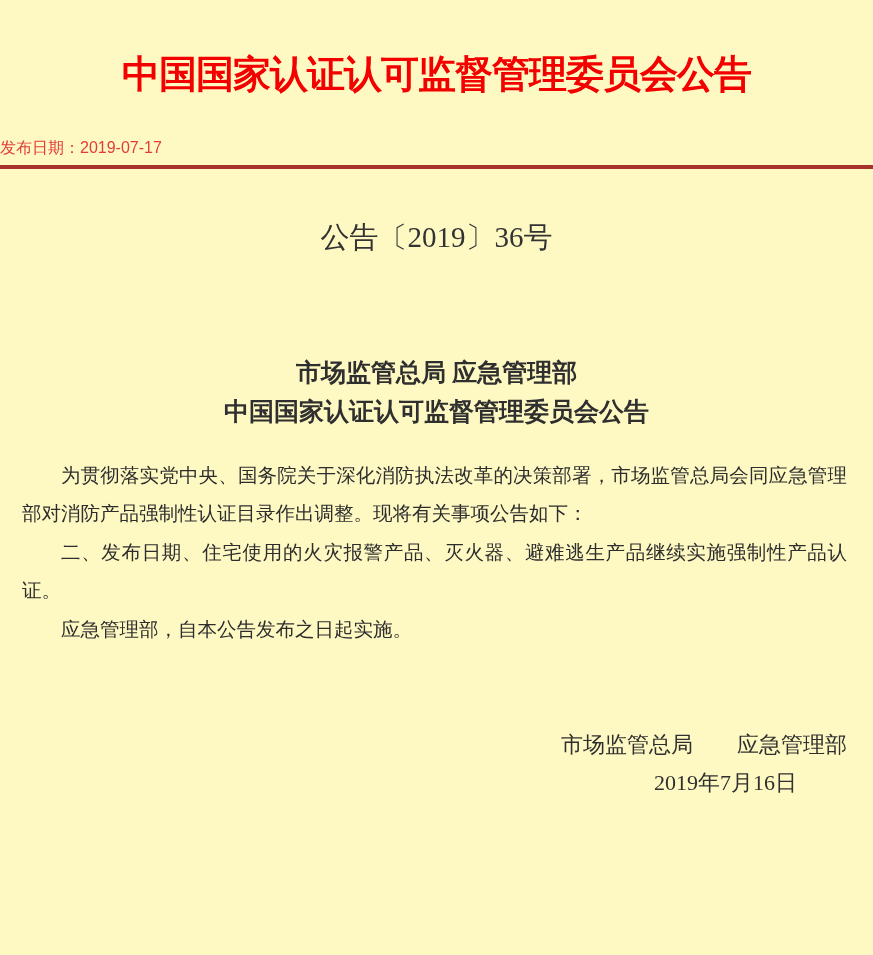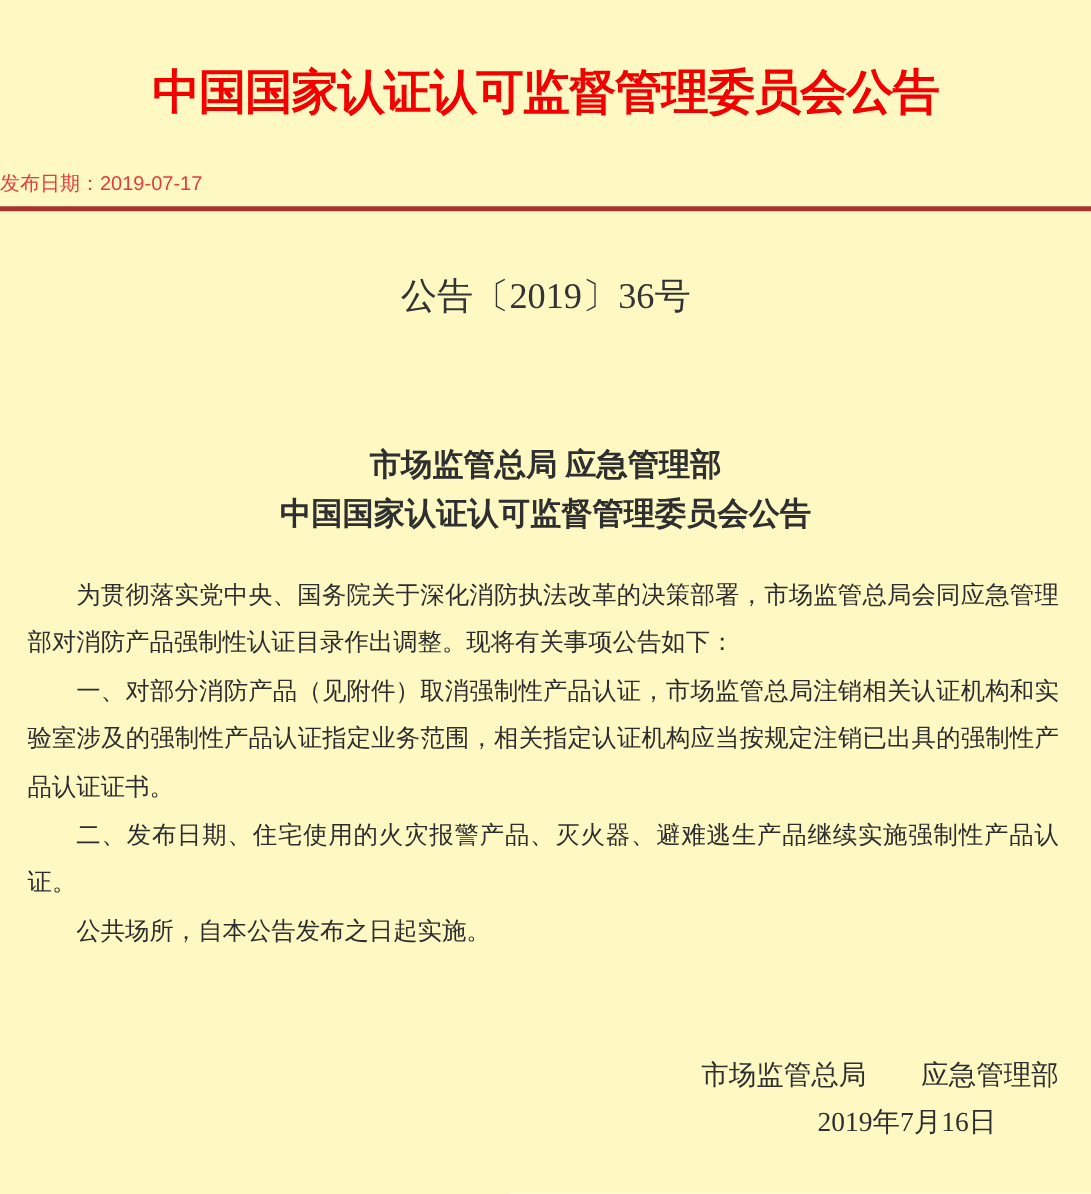--- a/index.html
+++ b/index.html
@@ -104,23 +104,22 @@
 
   <div class="doc-number">公告〔2019〕36号</div>
 
   <h2 class="doc-heading">
     <span class="line">市场监管总局 应急管理部</span>
     <span class="line">中国国家认证认可监督管理委员会公告</span>
   </h2>
 
   <div class="doc-body">
     <p class="para first">为贯彻落实党中央、国务院关于深化消防执法改革的决策部署，市场监管总局会同应急管理部对消防产品强制性认证目录作出调整。现将有关事项公告如下：</p>
-    <p class="para">一、对部分消防产品（见附件）取消强制性产品认证，市场监管总局注销相关认证机构和实验室涉及的强制性产品认证指定业务范围，相关指定认证机构应当按规定注销已出具的强制性产品认证证书。</p>
     <p class="para">二、发布日期、住宅使用的火灾报警产品、灭火器、避难逃生产品继续实施强制性产品认证。</p>
-    <p class="para">公共场所，自本公告发布之日起实施。</p>
+    <p class="para">应急管理部，自本公告发布之日起实施。</p>
   </div>
 
   <div class="signature">
     <div class="sig-names">市场监管总局　　应急管理部</div>
     <div class="sig-date">2019年7月16日</div>
   </div>
 
 </div>
 
 </body></html>

